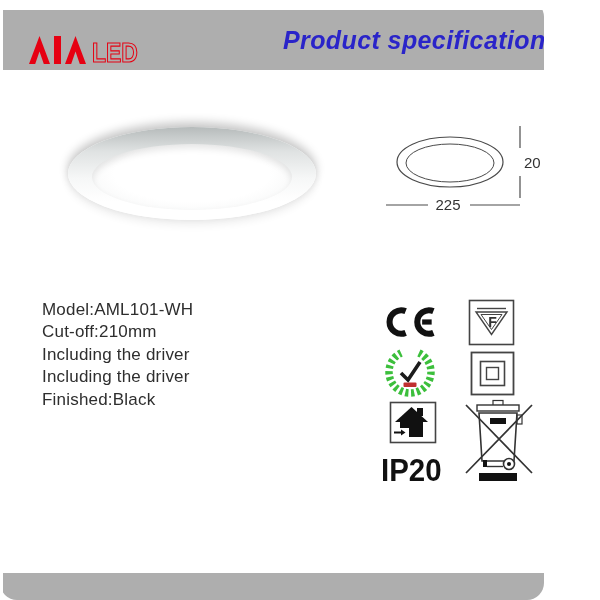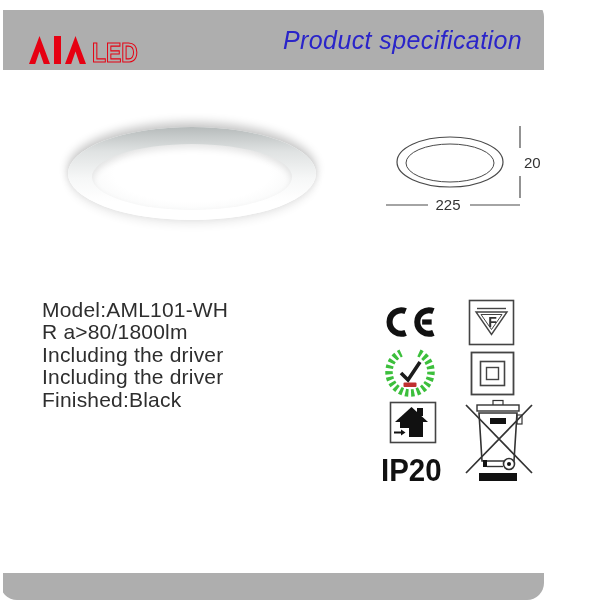--- a/index.html
+++ b/index.html
@@ -5,35 +5,35 @@
   html,body{margin:0;padding:0;}
   body{width:600px;height:600px;background:#ffffff;font-family:"Liberation Sans",sans-serif;}
   .page{position:relative;width:544px;height:600px;background:#fff;overflow:hidden;border-radius:17px;}
 
   
   .header-bar{position:absolute;left:3px;top:10px;width:594px;height:60px;background:#aeaeae;}
   .footer-bar{position:absolute;left:3px;top:573px;width:594px;height:27px;background:#aeaeae;}
 
   .logo{position:absolute;left:26px;top:22px;}
   .header-title{position:absolute;left:283px;top:26px;font-size:25px;font-style:italic;
-    font-weight:normal;color:#2a24c9;letter-spacing:0.4px;white-space:nowrap;}
+    font-weight:bold;color:#2a24c9;letter-spacing:0.4px;white-space:nowrap;}
 
   
   .panel-photo{position:absolute;left:68px;top:127px;width:248px;height:93px;border-radius:50%;
     background:linear-gradient(180deg,#b6bbbb 0%,#dfe2e2 26%,#f6f7f7 55%,#ffffff 80%);
     box-shadow:0 -5px 10px rgba(0,0,0,0.22),0 5px 9px rgba(0,0,0,0.07);}
   .panel-face{position:absolute;left:24px;top:17px;width:200px;height:66px;border-radius:50%;
     background:radial-gradient(ellipse at 50% 45%,#ffffff 55%,#f1f2f2 100%);
     box-shadow:inset 0 4px 7px rgba(0,0,0,0.10);}
 
   
   .dim-svg{position:absolute;left:378px;top:112px;}
 
   
-  .specs{position:absolute;left:42px;top:299px;font-size:21px;line-height:22.4px;
+  .specs{position:absolute;left:42px;top:299px;font-size:17px;line-height:22.4px;
     color:#2e2e2e;letter-spacing:0.2px;white-space:nowrap;}
 
   
   .icon{position:absolute;}
   .ce-mark{left:384px;top:302px;}
   .f-mark{left:468px;top:299px;}
   .wreath{left:382px;top:346px;}
   .class2{left:470px;top:351px;}
   .indoor{left:389px;top:401px;}
   .weee{left:462px;top:397px;}
@@ -65,21 +65,21 @@
     <ellipse cx="72" cy="50" rx="53" ry="25" fill="none" stroke="#4a4a4a" stroke-width="1.2"></ellipse>
     <ellipse cx="72" cy="51" rx="44" ry="19" fill="none" stroke="#4a4a4a" stroke-width="1"></ellipse>
     <path d="M142 14 V36 M142 64 V86" stroke="#4a4a4a" stroke-width="1.2" fill="none"></path>
     <text x="146" y="56" font-size="15" fill="#333" font-family="Liberation Sans, sans-serif">20</text>
     <path d="M8 93 H50 M92 93 H142" stroke="#4a4a4a" stroke-width="1.2" fill="none"></path>
     <text x="70" y="98" font-size="15" fill="#333" text-anchor="middle" font-family="Liberation Sans, sans-serif">225</text>
   </svg>
 
   <div class="specs">
     <div>Model:AML101-WH</div>
-    <div>R a&gt;80/1800lm</div>
+    <div>Cut-off:210mm</div>
     <div>Including the driver</div>
     <div>Including the driver</div>
     <div>Finished:Black</div>
   </div>
 
   <svg class="icon ce-mark" width="52" height="40" viewBox="0 0 60 40">
     <path d="M25 7.5 A13.5 13.5 0 1 0 25 32.5" fill="none" stroke="#111" stroke-width="7"></path>
     <path d="M57 7.5 A13.5 13.5 0 1 0 57 32.5" fill="none" stroke="#111" stroke-width="7"></path>
     <path d="M44 20 H55" stroke="#111" stroke-width="6"></path>
   </svg>

